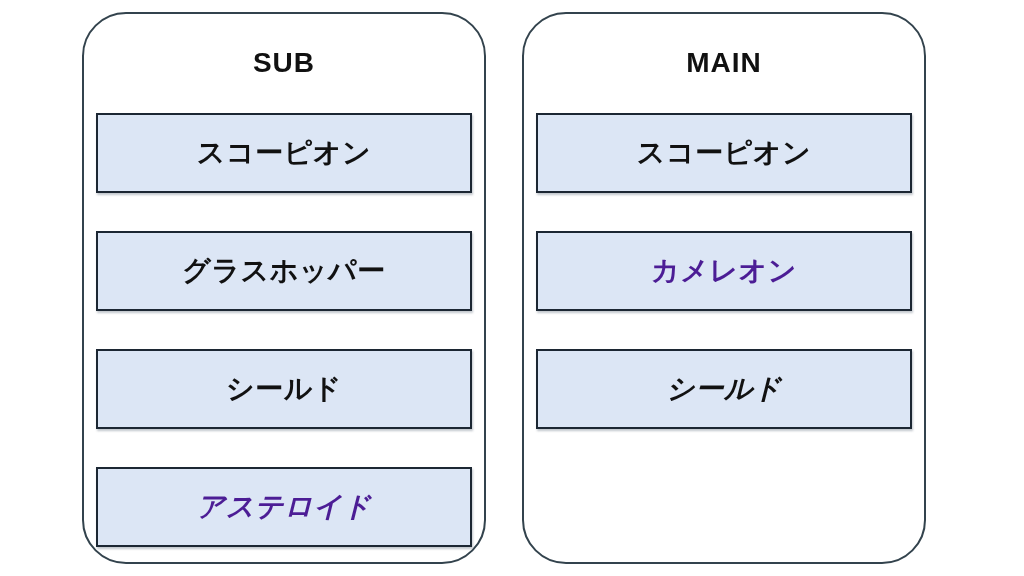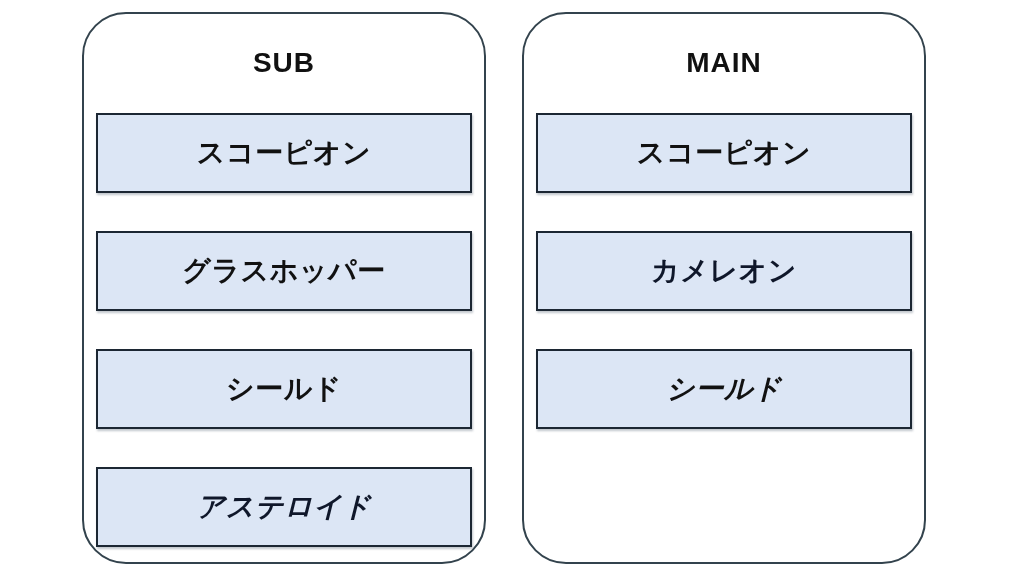--- a/index.html
+++ b/index.html
@@ -68,21 +68,21 @@
   .row:last-child { margin-bottom: 0; font-style: italic; }
 
   .row-label {
     font-size: 28px;
     font-weight: bold;
     line-height: 1;
     white-space: nowrap;
     letter-spacing: 0.5px;
   }
   .row-label.dark      { color: #111111; }
-  .row-label.highlight { color: #0f172a; }
+  .row-label.highlight { color: #4c1d95; }
 </style>
 </head>
 <body>
 
 <div id="board">
 
   <div class="panel" id="panel-sub">
     <div class="panel-title">SUB</div>
     <div class="rows">
       <div class="row">

